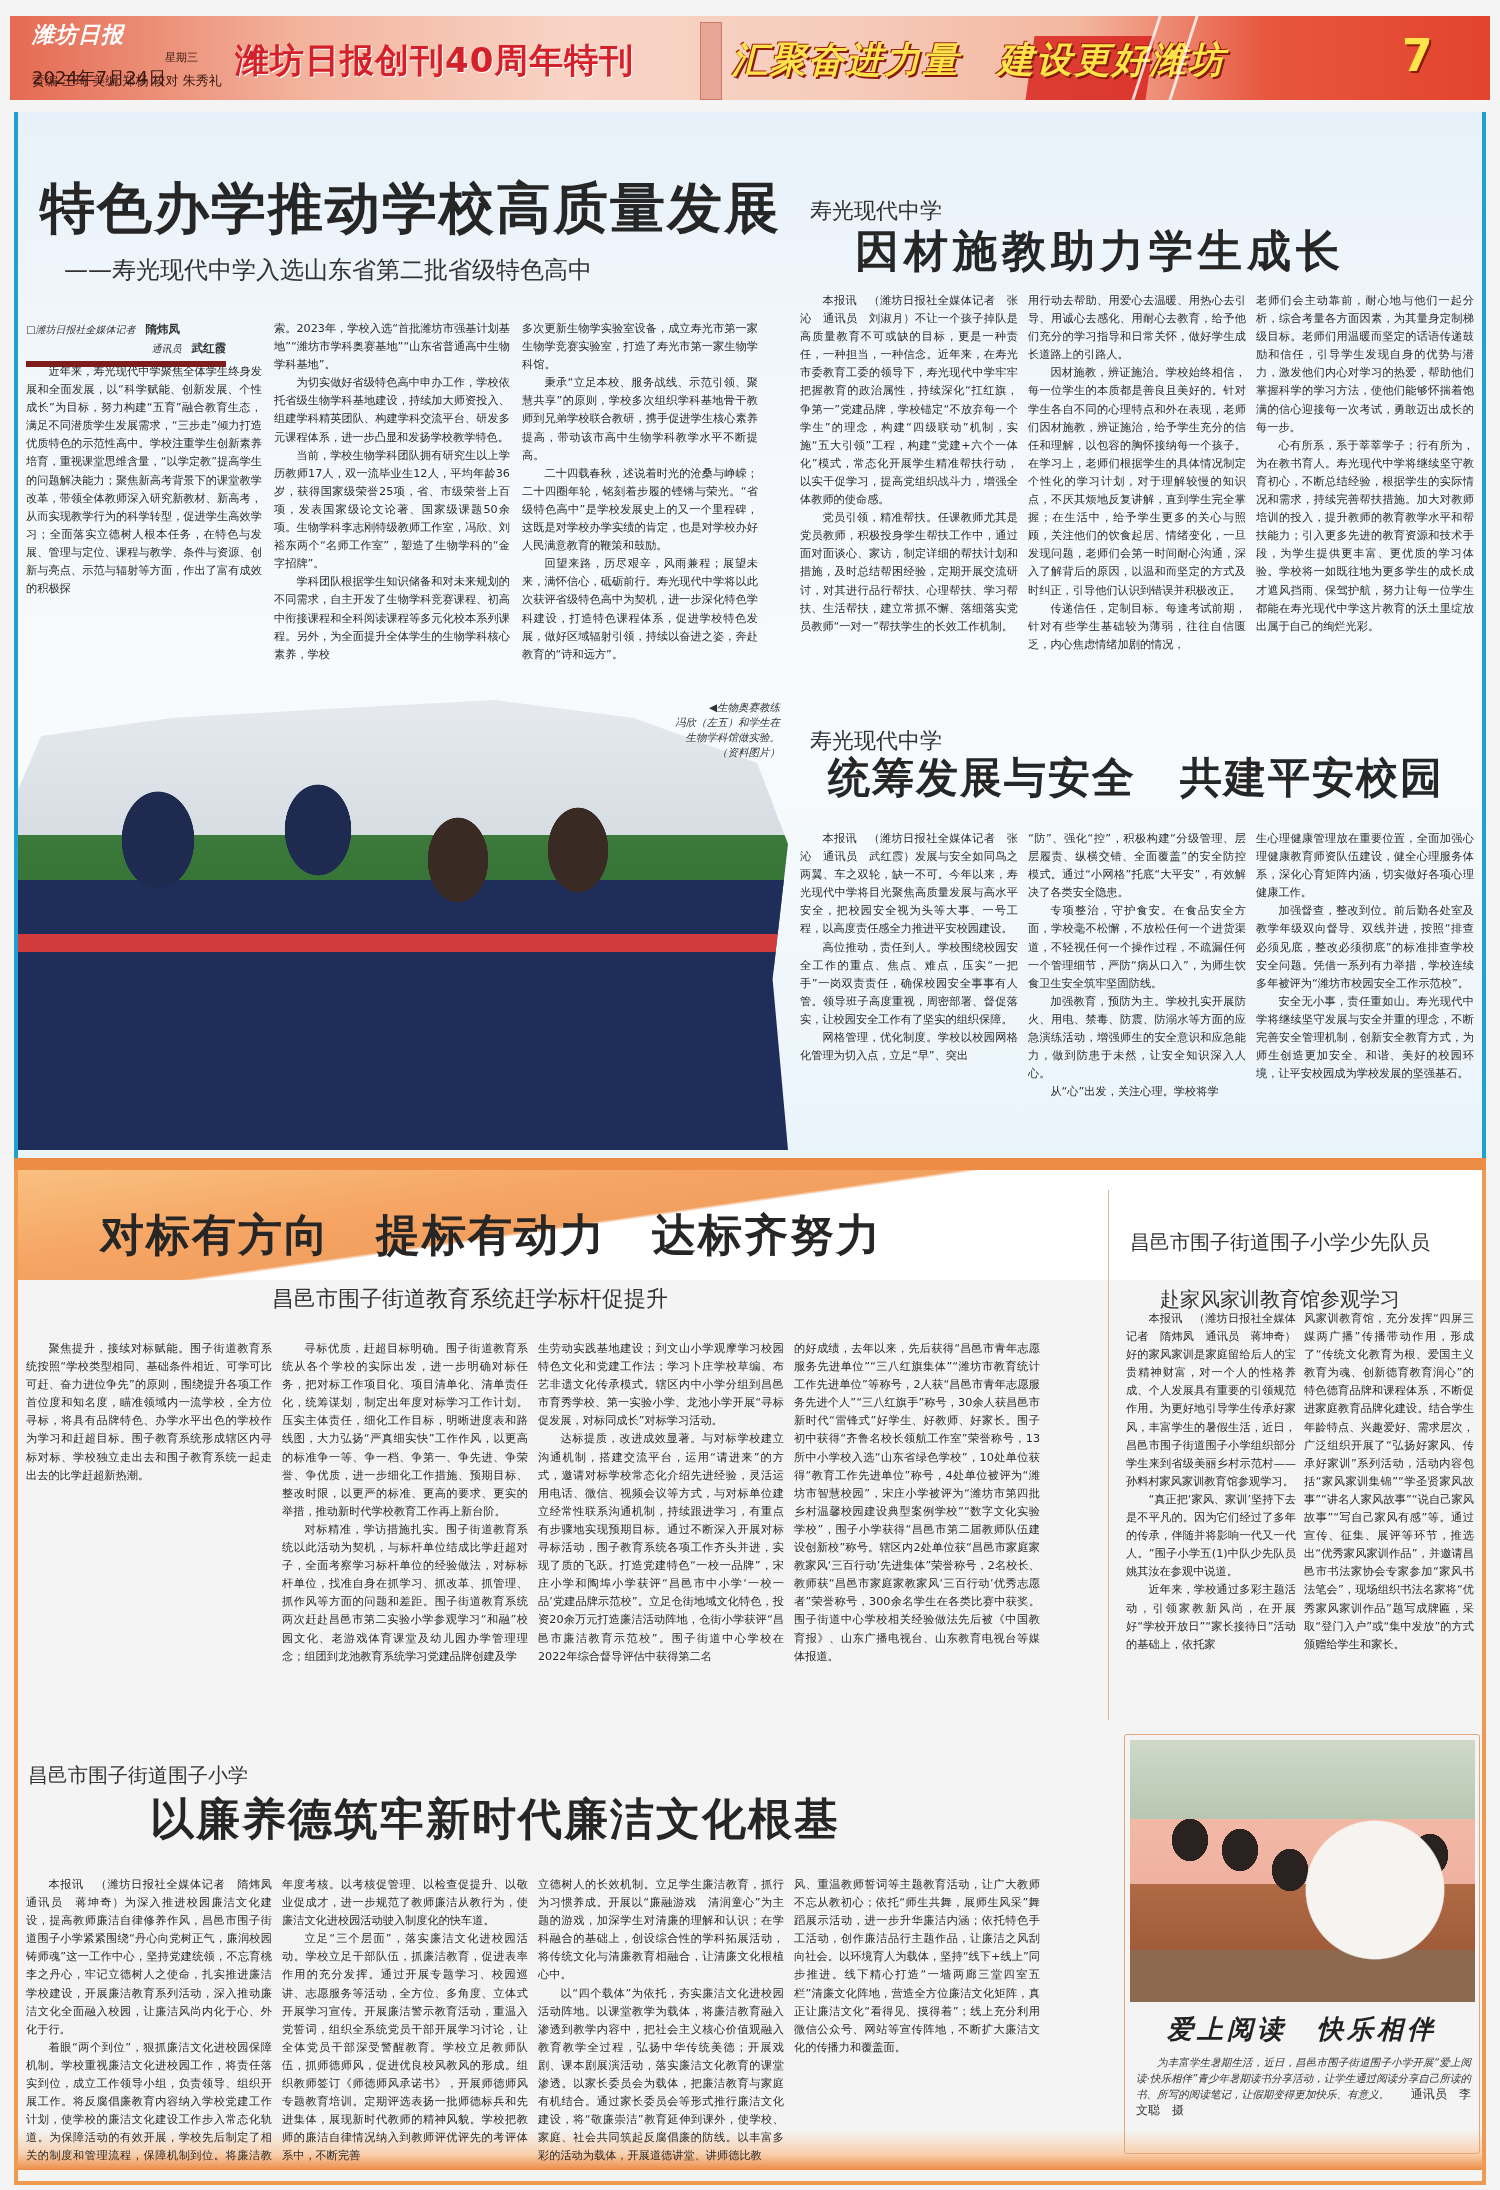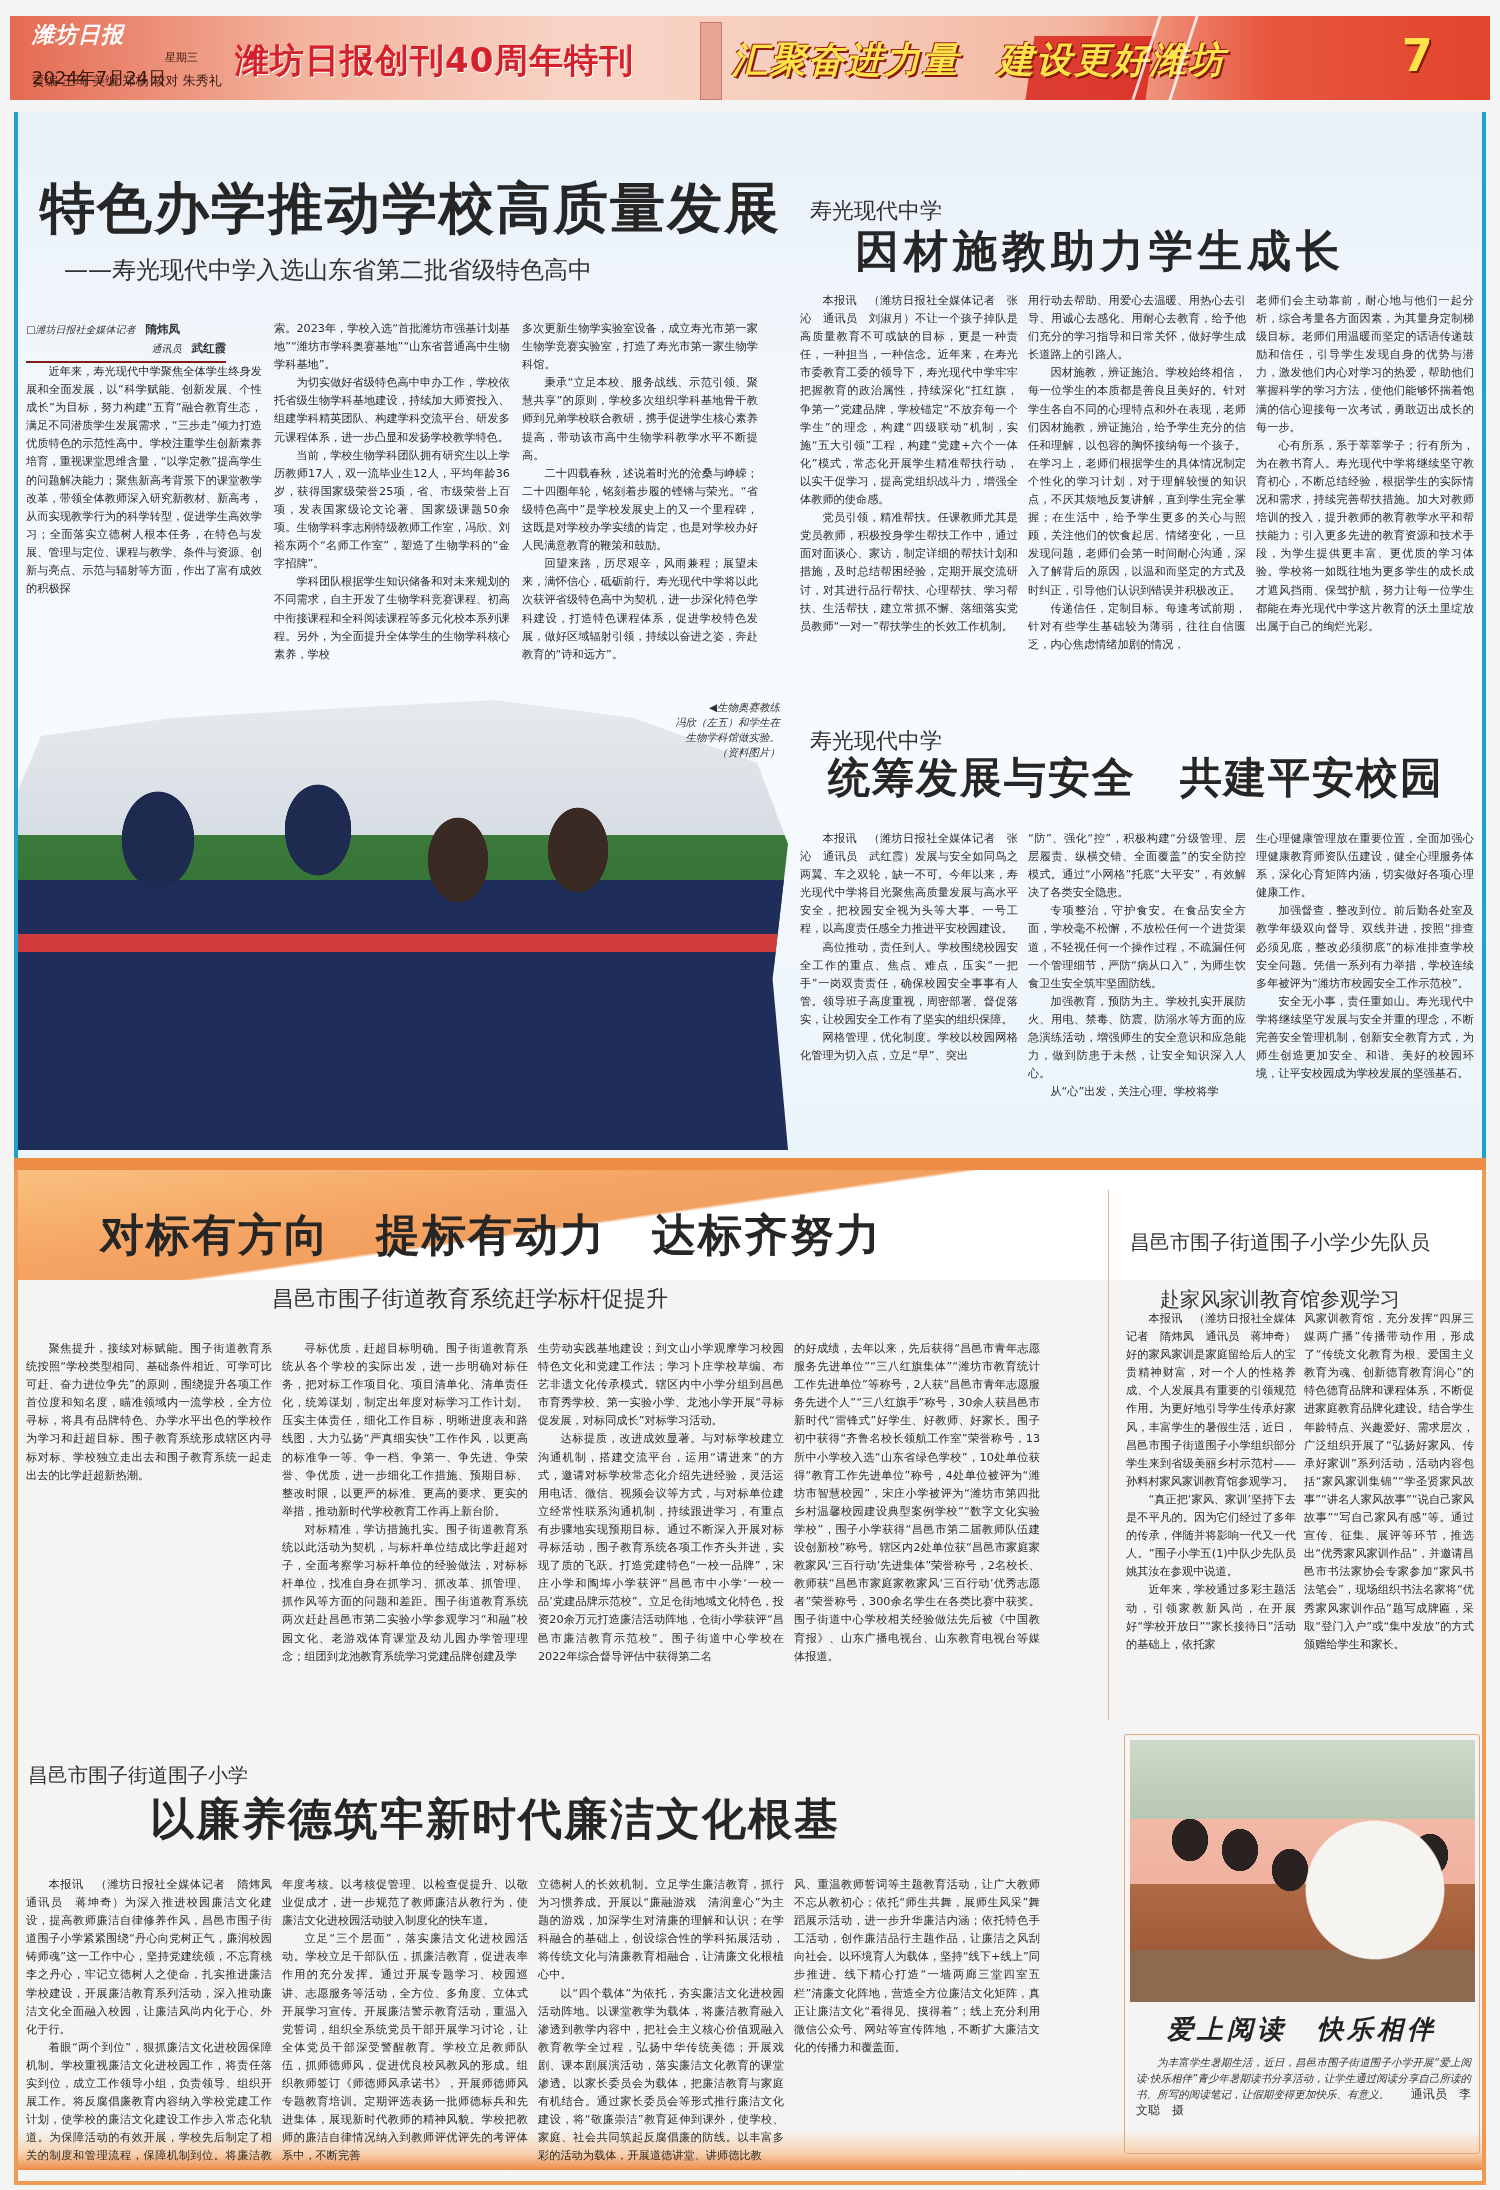--- a/index.html
+++ b/index.html
@@ -28,21 +28,21 @@
     position: absolute; left: 14px; top: 112px; width: 1472px; height: 1050px;
     border: 4px solid #1ea0d2; border-top: none;
     background: linear-gradient(180deg, #e8f1f9 0%, #f4f8fc 30%, #f8fbfd 60%, #eaf4fb 100%);
   }
   .sec-blue::before { content: ""; position: absolute; left: -4px; top: 0; width: 4px; height: 100%; background: #1ea0d2; }
 
   .big-title { position: absolute; font-family: "DejaVu Serif", "Liberation Serif", serif; font-weight: bold; color: #262626; letter-spacing: 2px; white-space: nowrap; }
   .kicker { position: absolute; font-size: 22px; color: #333; white-space: nowrap; margin-top: 24px; }
   .subtitle { position: absolute; font-size: 23px; color: #333; white-space: nowrap; }
 
-  .byline-box { position: absolute; font-size: 11.5px; color: #333; line-height: 18px; border-bottom: 2px solid #7f1d1d; padding-bottom: 3px; }
+  .byline-box { position: absolute; font-size: 11.5px; color: #333; line-height: 18px; border-bottom: 6px solid #7f1d1d; padding-bottom: 3px; }
   .byline-box .agency { font-style: italic; font-size: 10px; }
   .byline-box .name { font-weight: bold; margin-left: 10px; }
 
   .col { position: absolute; font-size: 11.2px; line-height: 18.1px; color: #2a2a2a; text-align: justify; overflow: hidden; }
   .col p { text-indent: 2em; }
   .col p.cont { text-indent: 0; }
 
   .photo { position: absolute; overflow: hidden; }
   .photo-bio {
     left: 18px; top: 700px; width: 770px; height: 450px;

